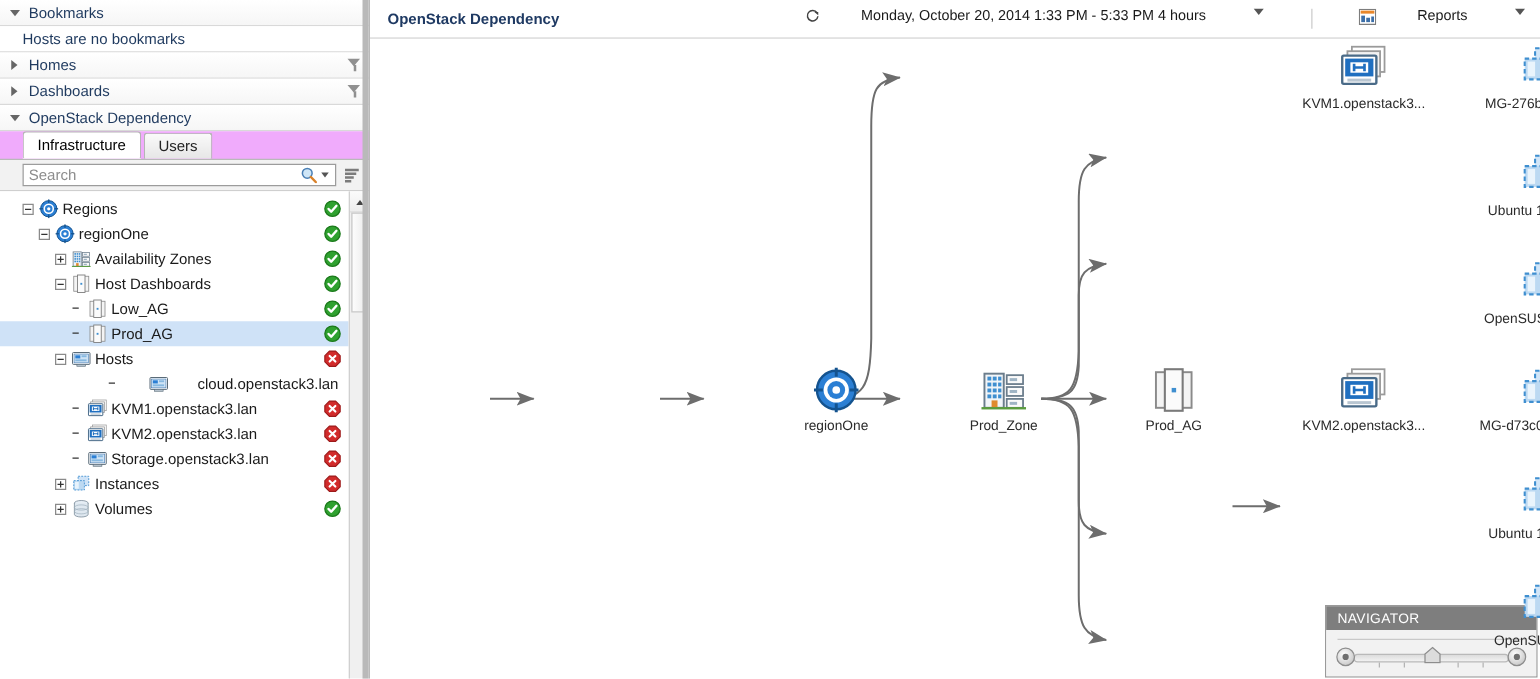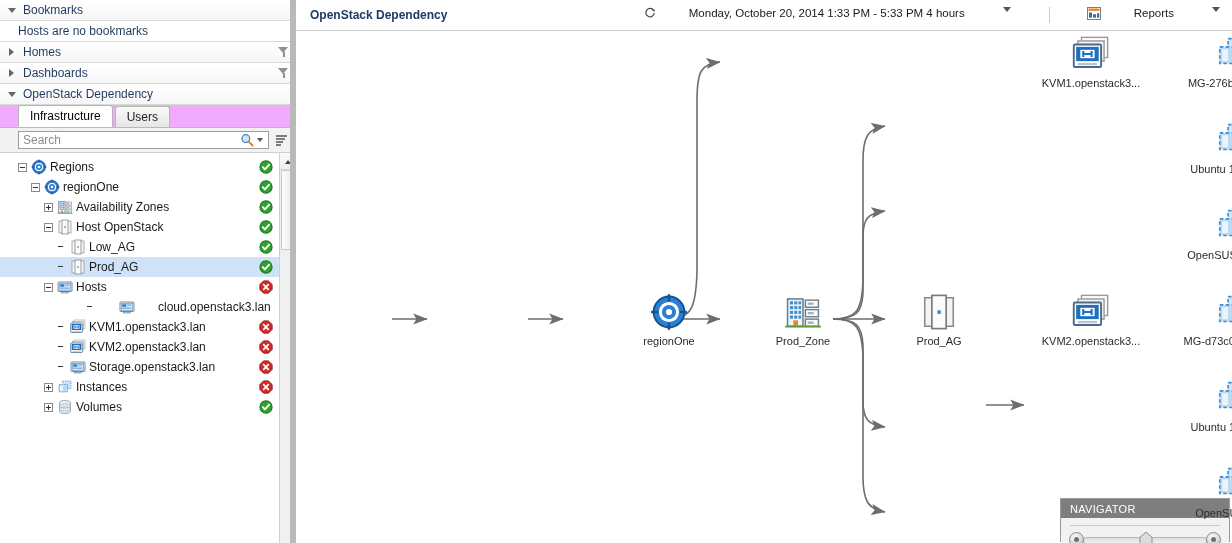--- a/index.html
+++ b/index.html
@@ -165,21 +165,21 @@
 
   .node{position:absolute;width:110px;text-align:center;}
   .node .ico{height:42px;display:flex;align-items:center;justify-content:center;}
   .node .lbl{
     margin-top:2px;font-size:11px;color:#2b2b2b;line-height:13px;white-space:nowrap;
     overflow:hidden;text-overflow:ellipsis;
   }
 
   
   .navigator{
-    position:absolute;right:2px;bottom:1px;width:170px;height:44px;
+    position:absolute;right:2px;bottom:1px;width:170px;height:58px;
     background:#f4f4f4;border:1px solid #9a9a9a;box-sizing:border-box;
   }
   .nav-title{
     height:19px;background:#7e7e7e;color:#ffffff;font-size:11px;
     display:flex;align-items:center;padding-left:9px;letter-spacing:.3px;
   }
   .nav-body{position:relative;height:37px;background:#f2f2f2;}
   .nav-sep{position:absolute;left:9px;right:9px;top:7px;height:1px;background:#c9c9c9;}
   .slider-track{
     position:absolute;left:22px;right:22px;top:19px;height:5px;
@@ -329,21 +329,21 @@
               </svg></span>
           </div>
           <div class="tree-row" style="padding-left: 44px;">
             <span class="exp"></span>
             <span class="nicon"><svg width="16" height="16" viewBox="0 0 32 32">
                 <rect x="4" y="4" width="9" height="24" fill="#f4f4f4" stroke="#8a8a8a" stroke-width="1.3"></rect>
                 <rect x="19" y="4" width="9" height="24" fill="#f4f4f4" stroke="#8a8a8a" stroke-width="1.3"></rect>
                 <rect x="10" y="2" width="12" height="28" fill="#fbfbfb" stroke="#7a7a7a" stroke-width="1.4"></rect>
                 <rect x="14.6" y="14.6" width="3" height="3" fill="#3f8fd0"></rect>
               </svg></span>
-            <span class="tlabel">Host OpenStack</span>
+            <span class="tlabel">Host Dashboards</span>
             <span class="tree-spacer"></span>
             <span class="badge"><svg width="14" height="14" viewBox="0 0 16 16">
                 <circle cx="8" cy="8" r="7" fill="#2fa12f" stroke="#1c7a1c" stroke-width="1.2"></circle>
                 <path d="M4.4,8.2 L6.8,10.7 L11.6,5.3" fill="none" stroke="#ffffff" stroke-width="2.2" stroke-linecap="round" stroke-linejoin="round"></path>
               </svg></span>
           </div>
           <div class="tree-row" style="padding-left: 57px;">
             <span class="exp none"></span>
             <span class="nicon"><svg width="16" height="16" viewBox="0 0 32 32">
                 <rect x="4" y="4" width="9" height="24" fill="#f4f4f4" stroke="#8a8a8a" stroke-width="1.3"></rect>

